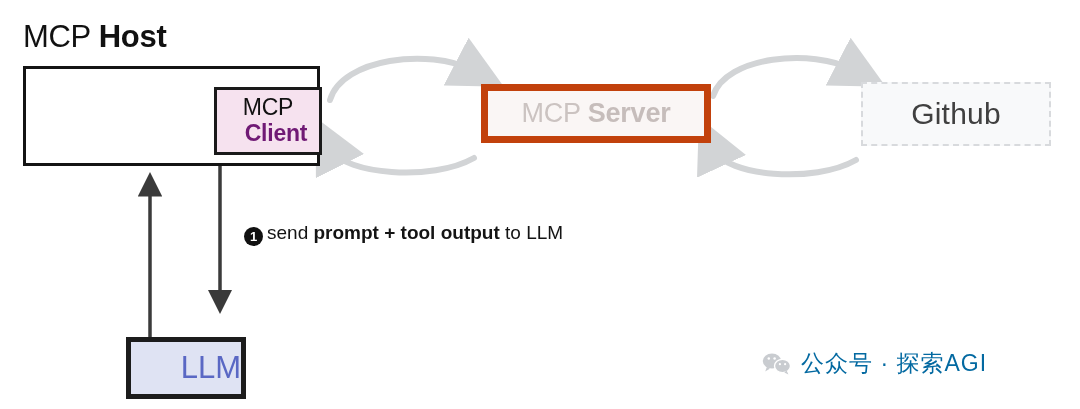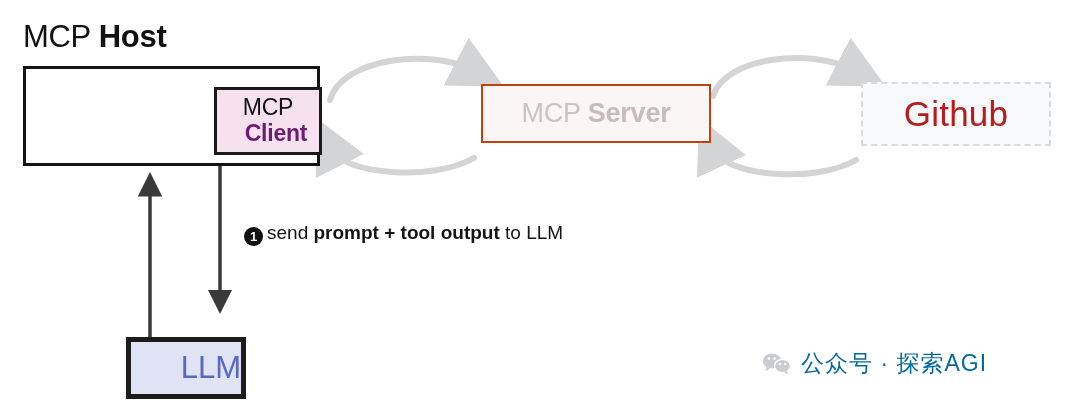--- a/index.html
+++ b/index.html
@@ -82,21 +82,21 @@
     margin-left: 16px;
   }
 
   
   .server-box {
     position: absolute;
     left: 481px;
     top: 84px;
     width: 230px;
     height: 59px;
-    border: 2px solid #c2410c;
+    border: 7px solid #c2410c;
     background: #faf6f5;
     box-sizing: border-box;
     display: flex;
     align-items: center;
     justify-content: center;
   }
   .server-box .txt {
     font-size: 27px;
     color: #cbc3c1;
     letter-spacing: -0.2px;
@@ -112,22 +112,22 @@
     width: 190px;
     height: 64px;
     border: 2px dashed #d8dadd;
     background: #f8f9fa;
     box-sizing: border-box;
     display: flex;
     align-items: center;
     justify-content: center;
   }
   .github-box .txt {
-    font-size: 35px;
-    color: #b91c1c;
+    font-size: 30px;
+    color: #404040;
     letter-spacing: 0.2px;
     white-space: nowrap;
   }
 
   
   .llm-box {
     position: absolute;
     left: 126px;
     top: 337px;
     width: 120px;

